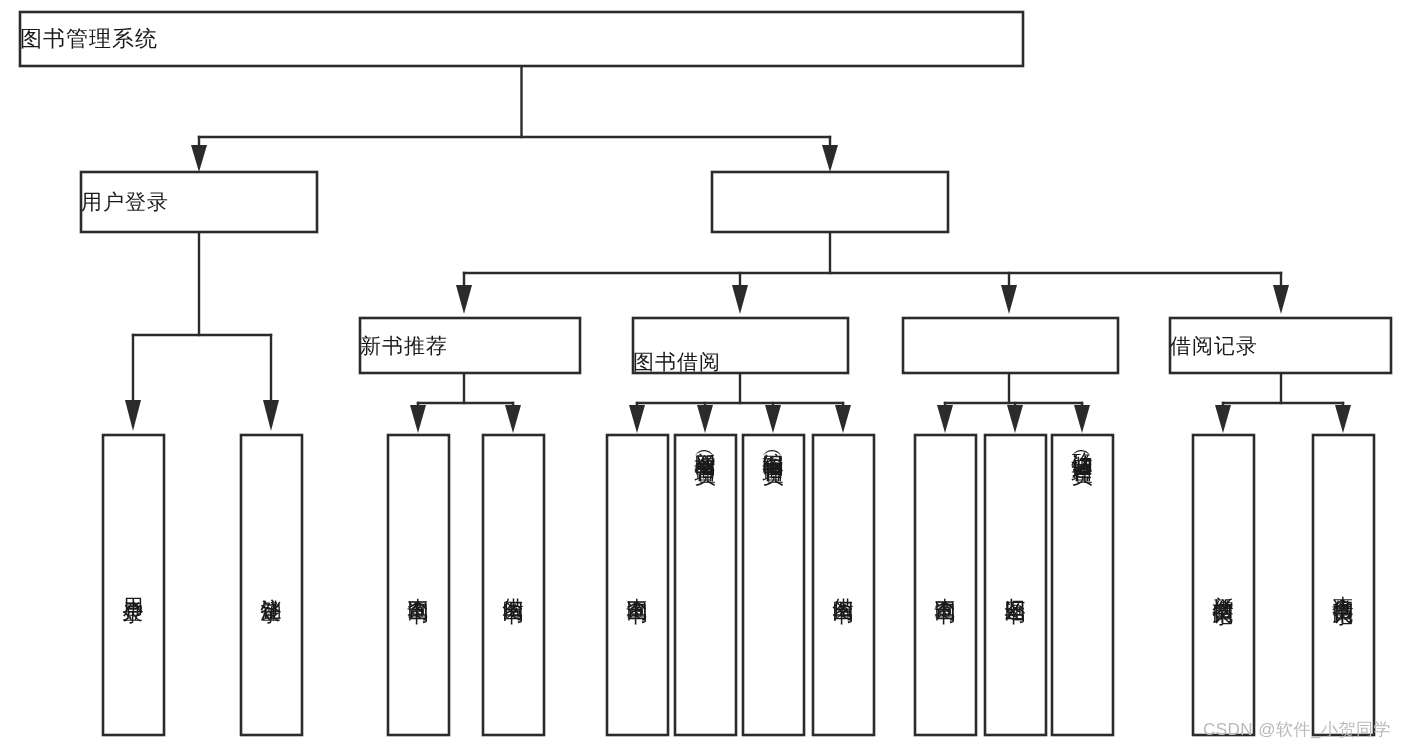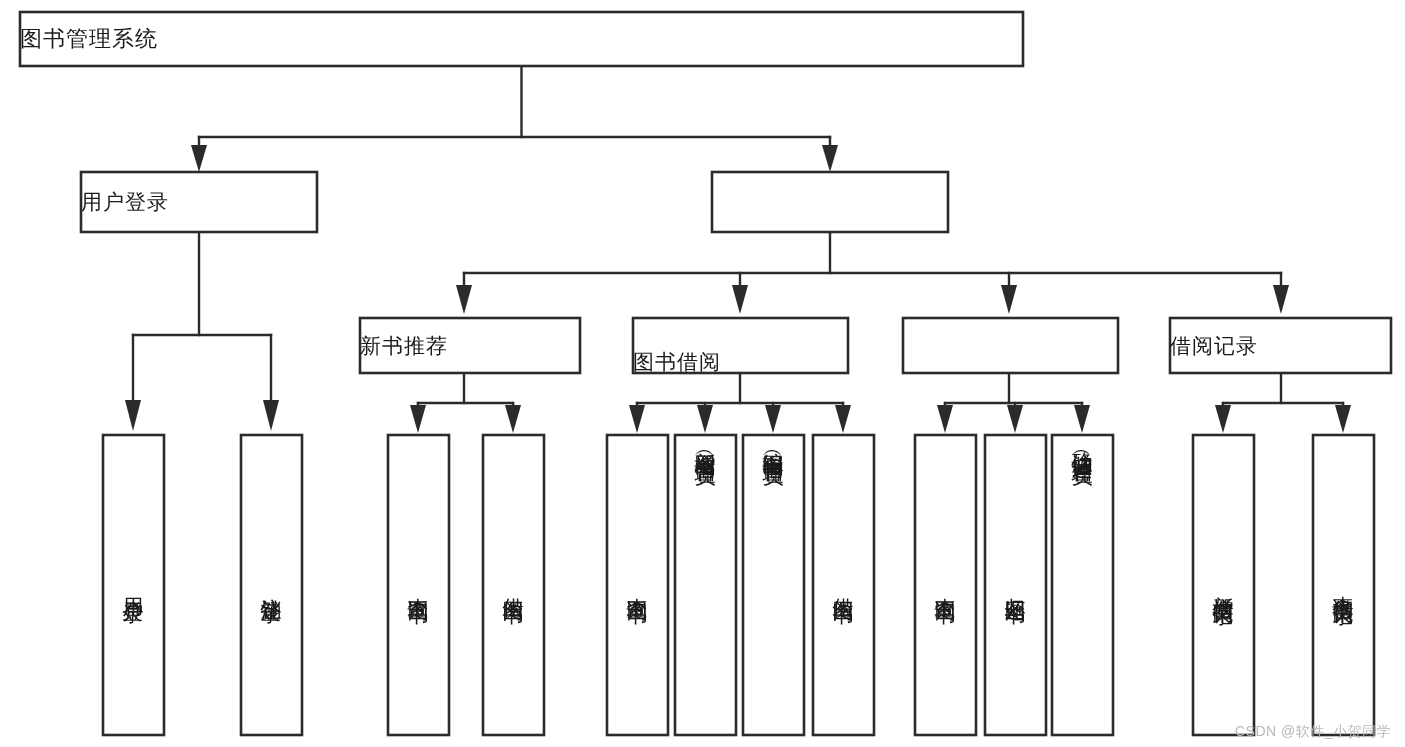--- a/index.html
+++ b/index.html
@@ -37,21 +37,21 @@
     stroke-linecap: square;
   }
   .arrow-head {
     fill: #2b2b2b;
   }
   .watermark {
     position: absolute;
     right: 14px;
     bottom: 6px;
     font-family: "Liberation Sans", "DejaVu Sans", sans-serif;
-    font-size: 14px;
+    font-size: 17px;
     color: #b9b9b9;
     letter-spacing: 0.5px;
     white-space: nowrap;
     pointer-events: none;
   }
   .vlabel-wrap {
     position: absolute;
     display: flex;
     align-items: center;
     justify-content: center;

